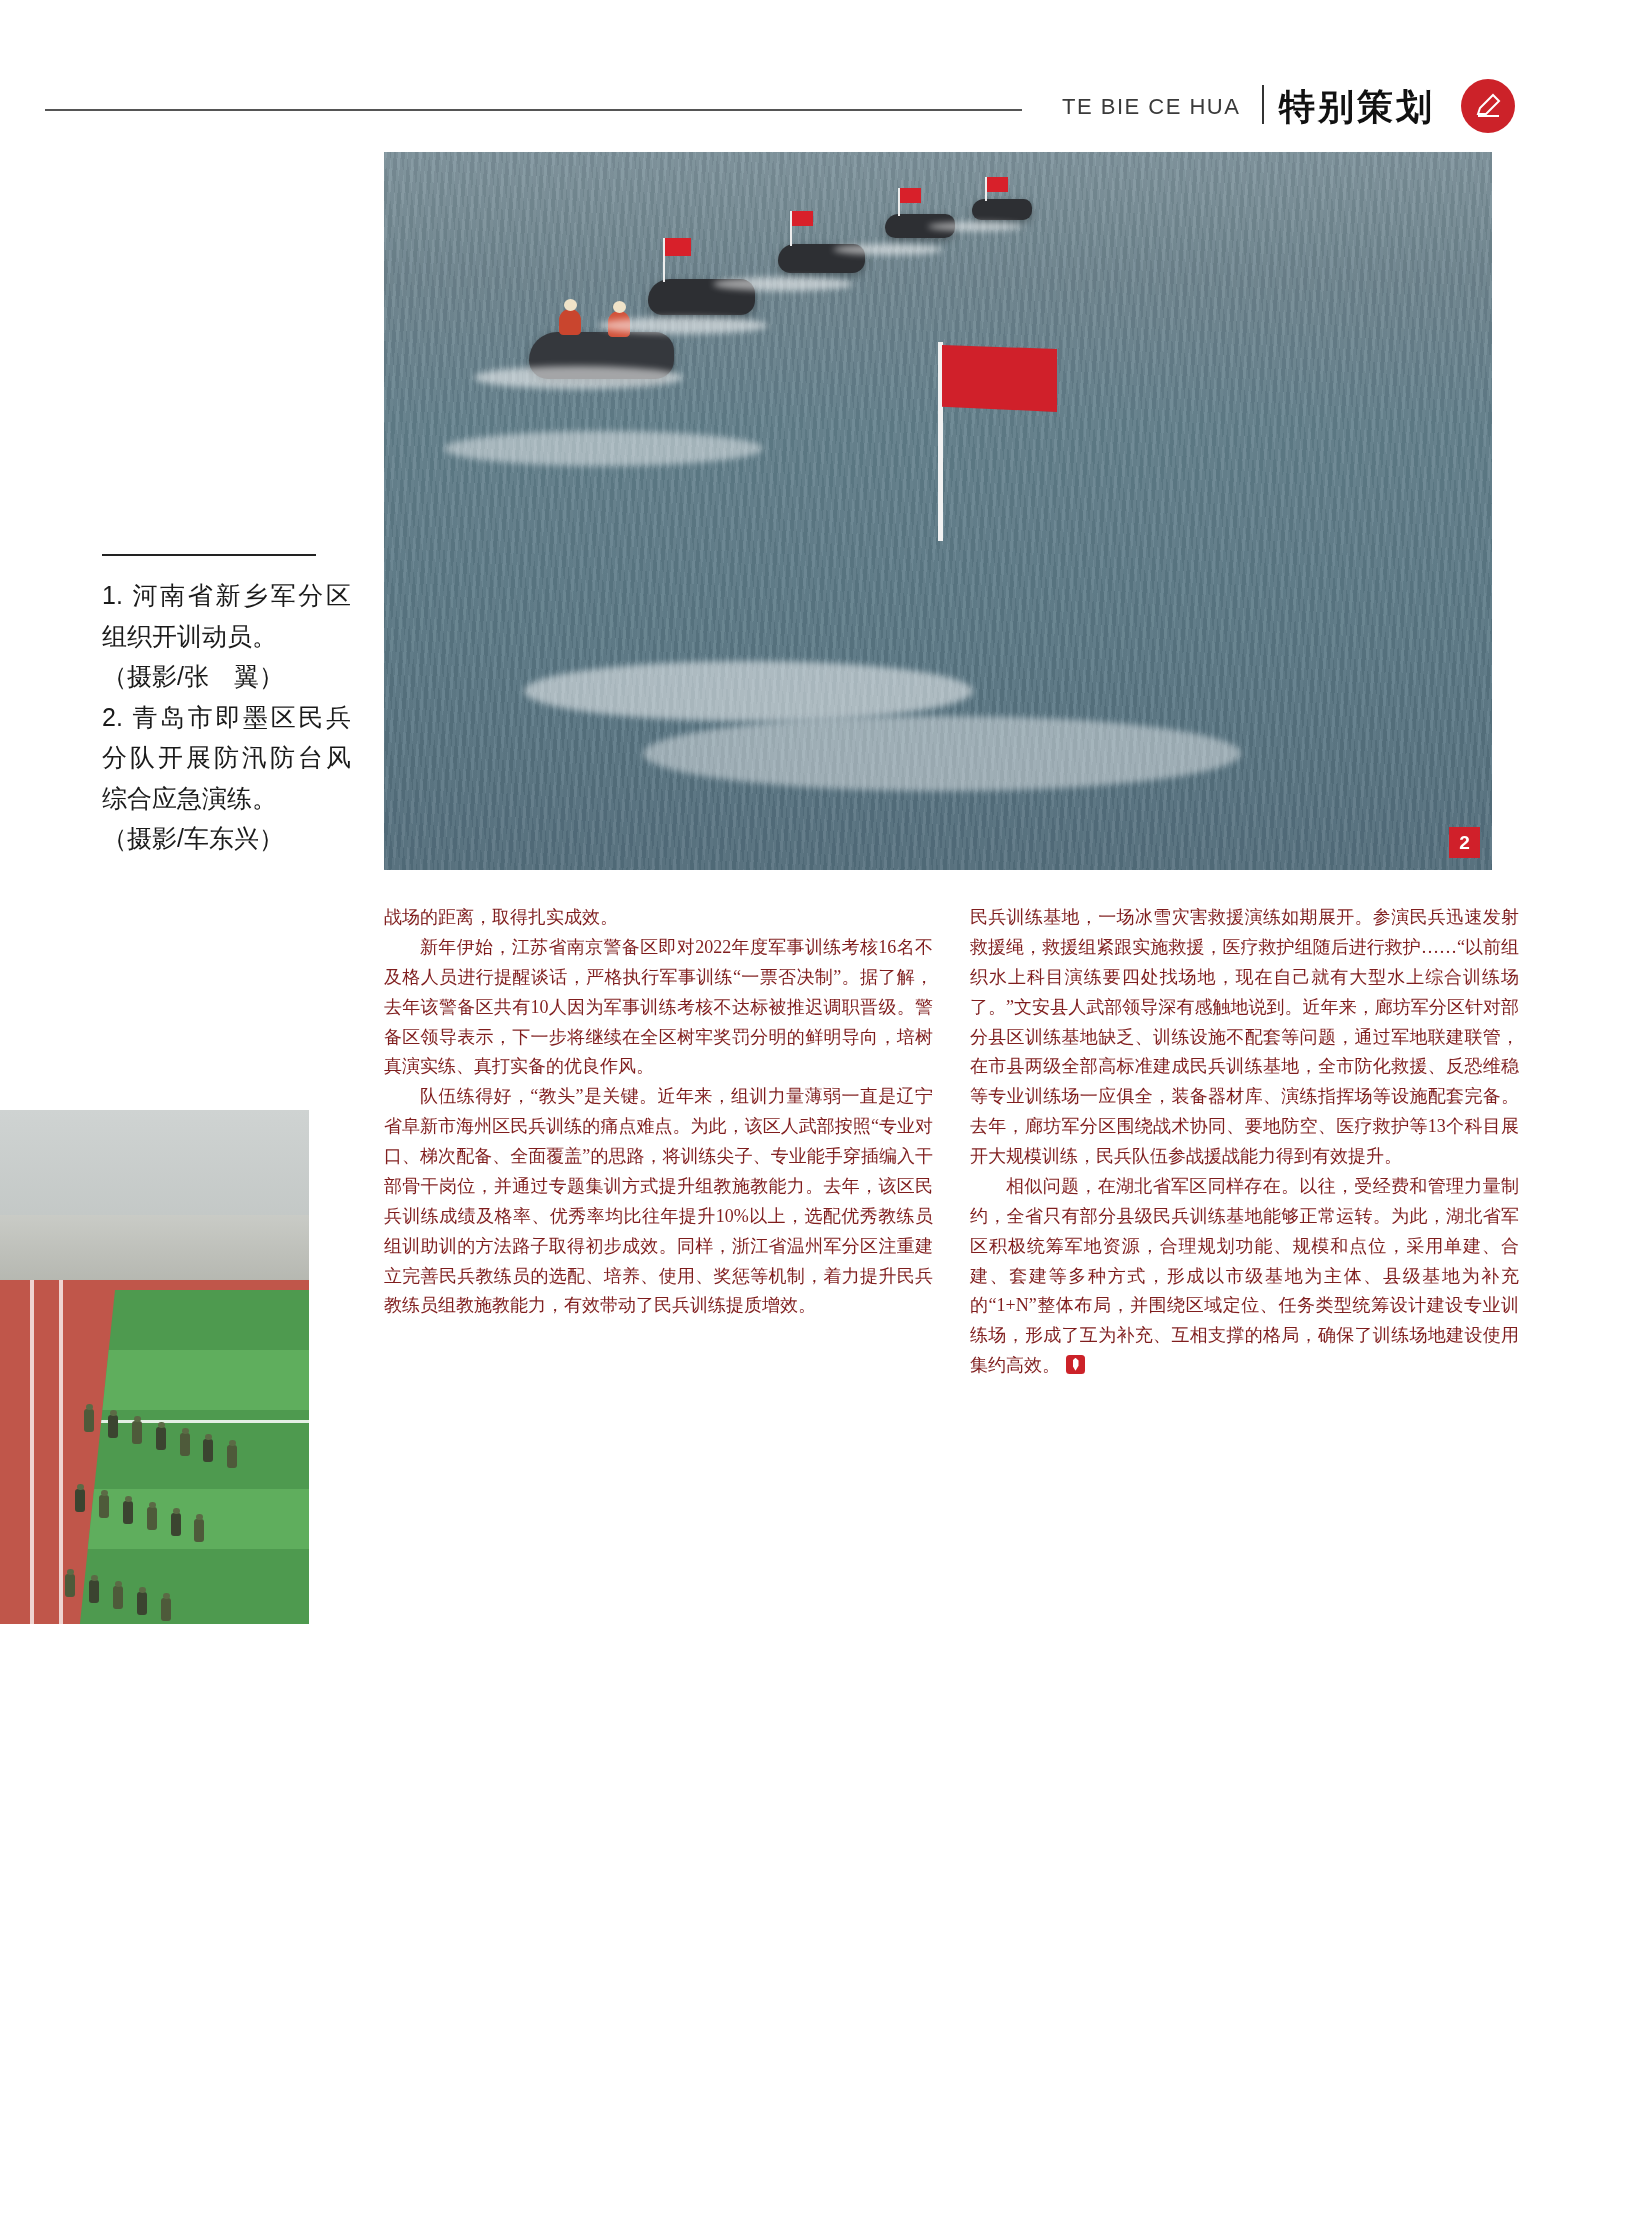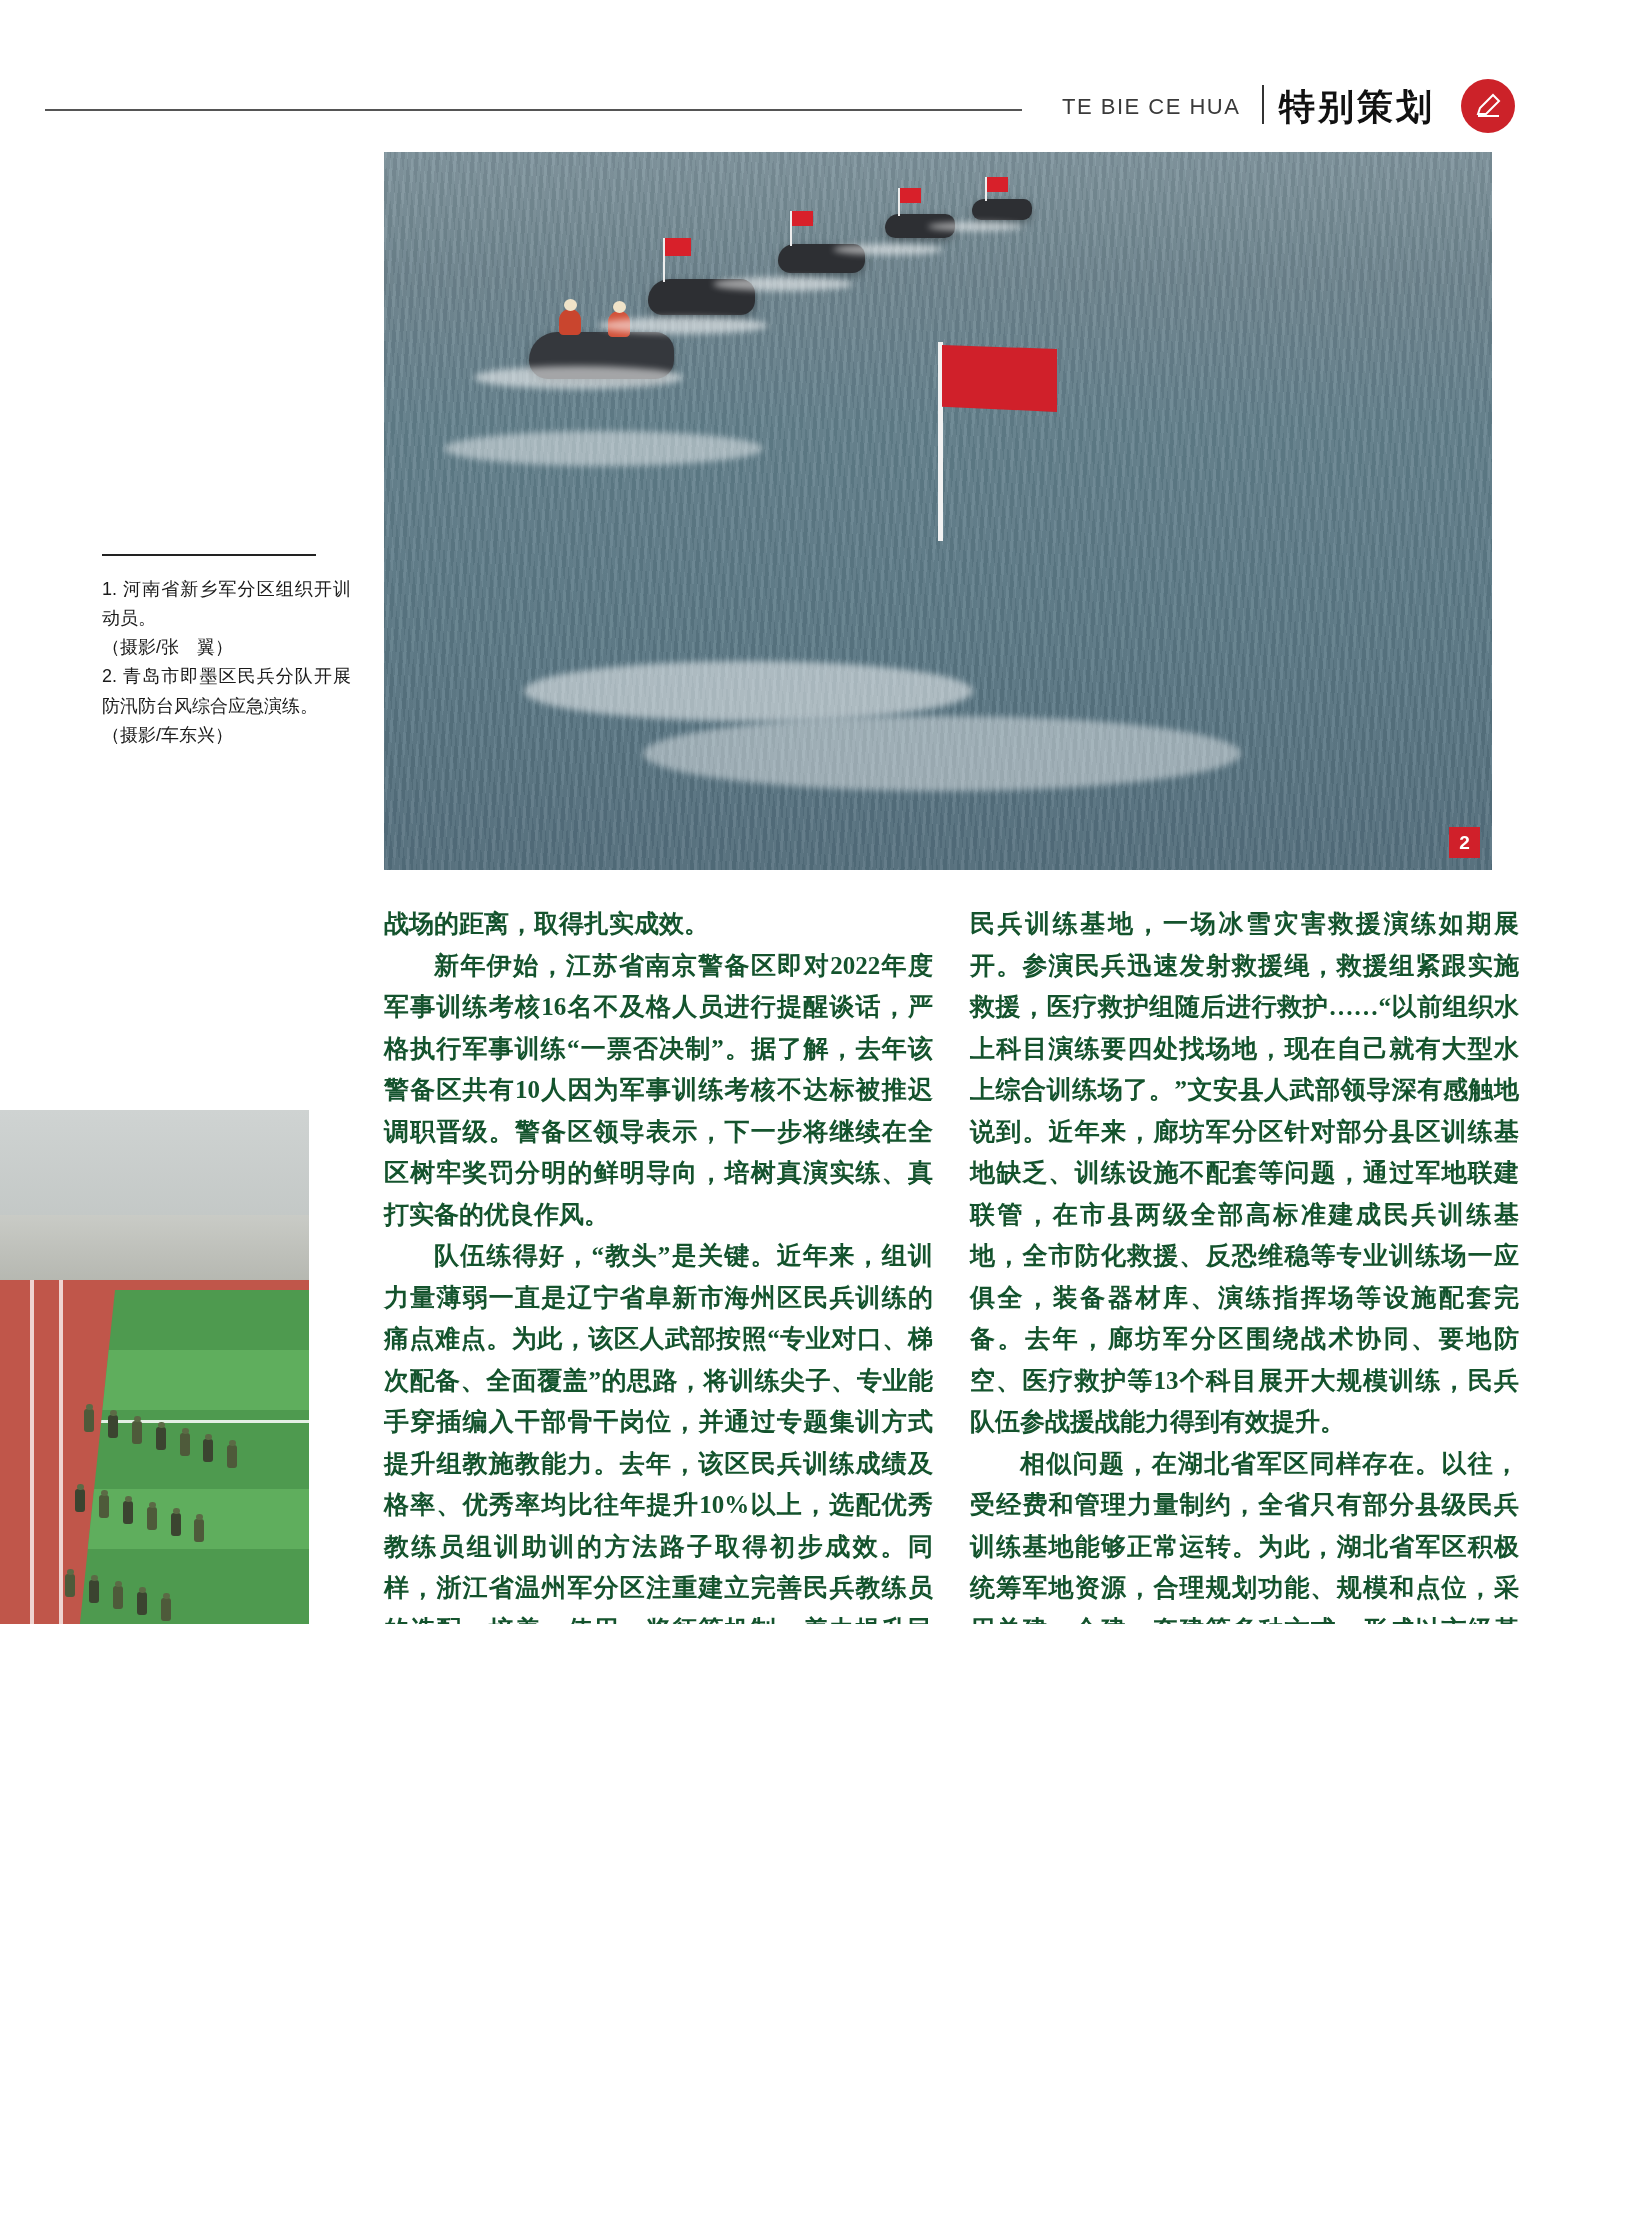--- a/index.html
+++ b/index.html
@@ -84,21 +84,21 @@
     width: 249px;
   }
   .caption-rule {
     width: 214px;
     height: 2px;
     background: #222;
     margin-bottom: 19px;
   }
   .caption-text {
     font-family: "Liberation Sans", sans-serif;
-    font-size: 18px;
+    font-size: 25px;
     line-height: 1.62;
     color: #1a1a1a;
     text-align: justify;
   }
   .caption-text .ind {
     display: block;
     text-align: left;
   }
 
   
@@ -335,26 +335,25 @@
     background: #b9432f;
     border-radius: 3px;
   }
   .photo1-num { left: 209px; bottom: 48px; }
 
   
   .col {
     position: absolute;
     top: 903px;
     width: 549px;
-    font-size: 25px;
+    font-size: 18px;
     line-height: 1.66;
-    color: #14532d;
+    color: #7f1d1d;
     text-align: justify;
     font-family: "Liberation Serif", serif;
-    font-weight: bold;
   }
   .col p {
     margin: 0;
     text-indent: 2em;
   }
   .col p.noindent { text-indent: 0; }
   .col-left { left: 384px; }
   .col-right { left: 970px; }
 
   .endmark {

